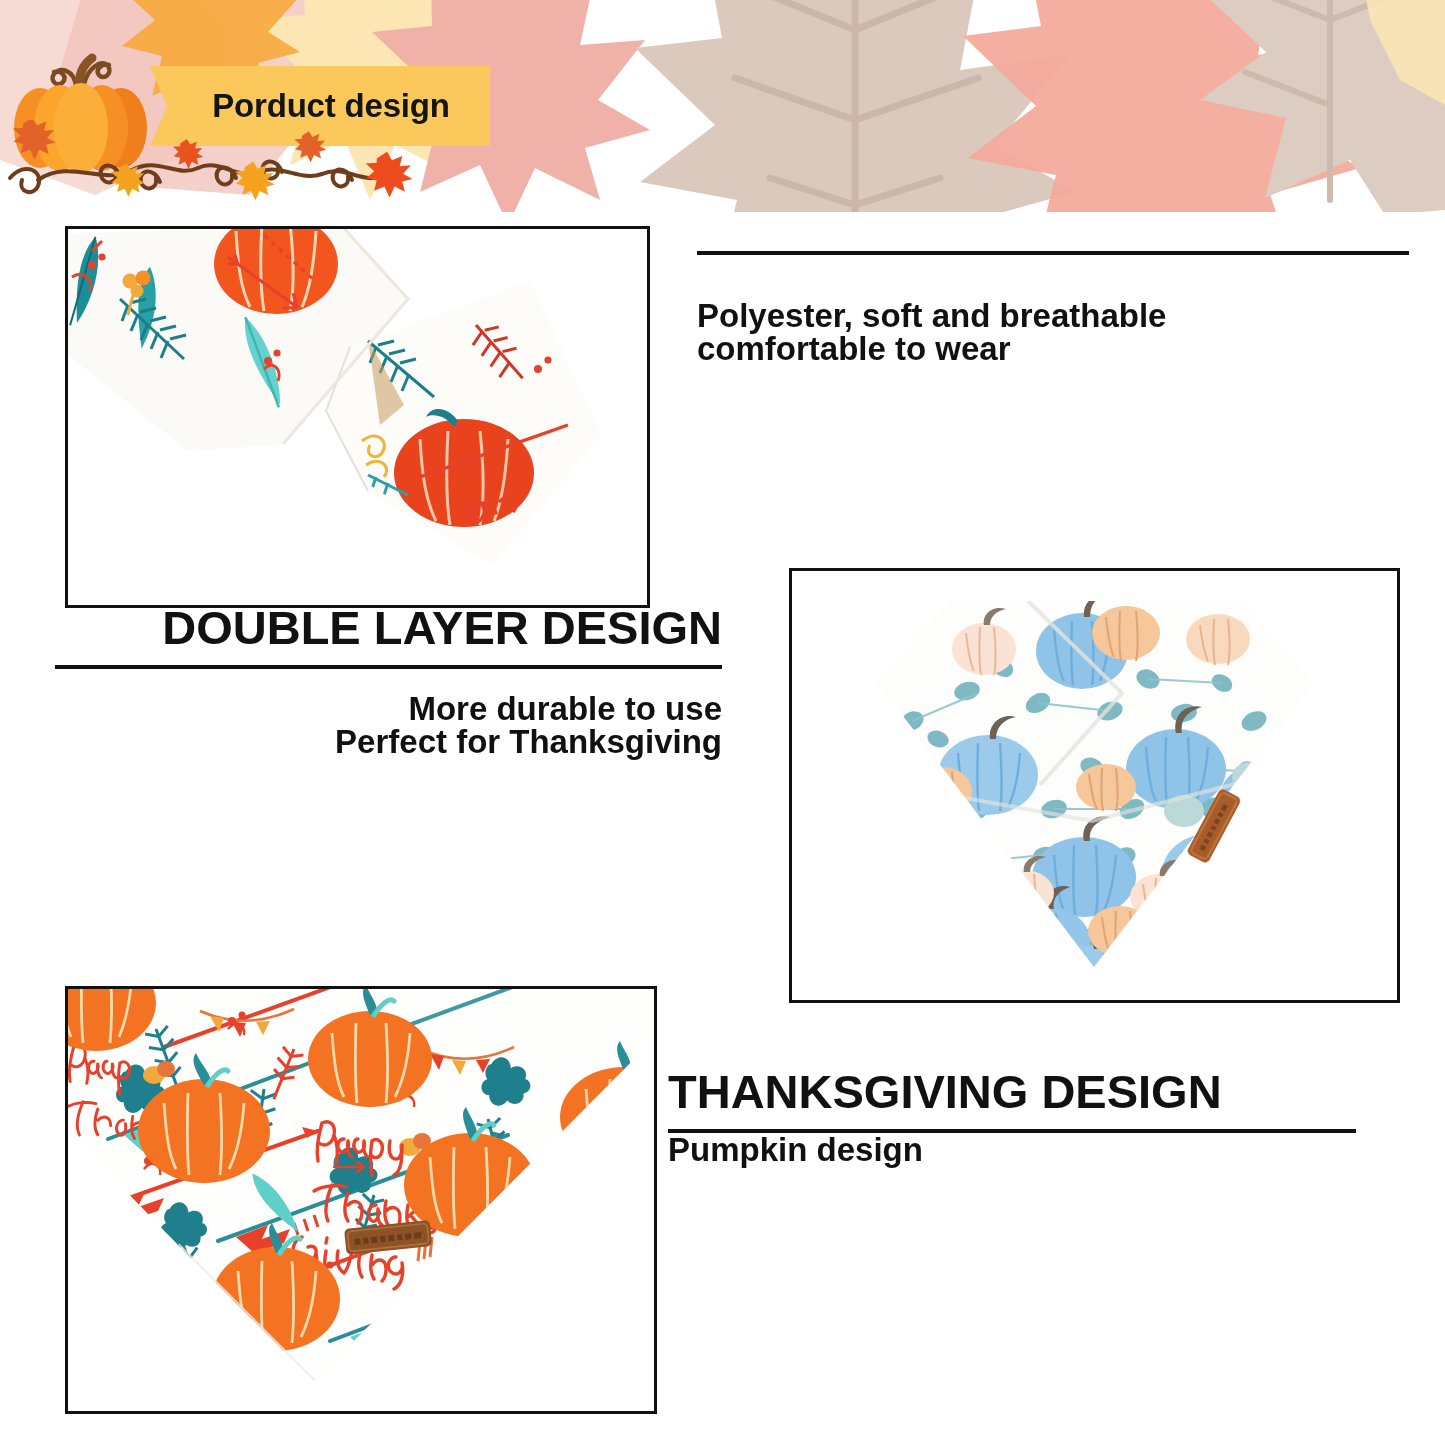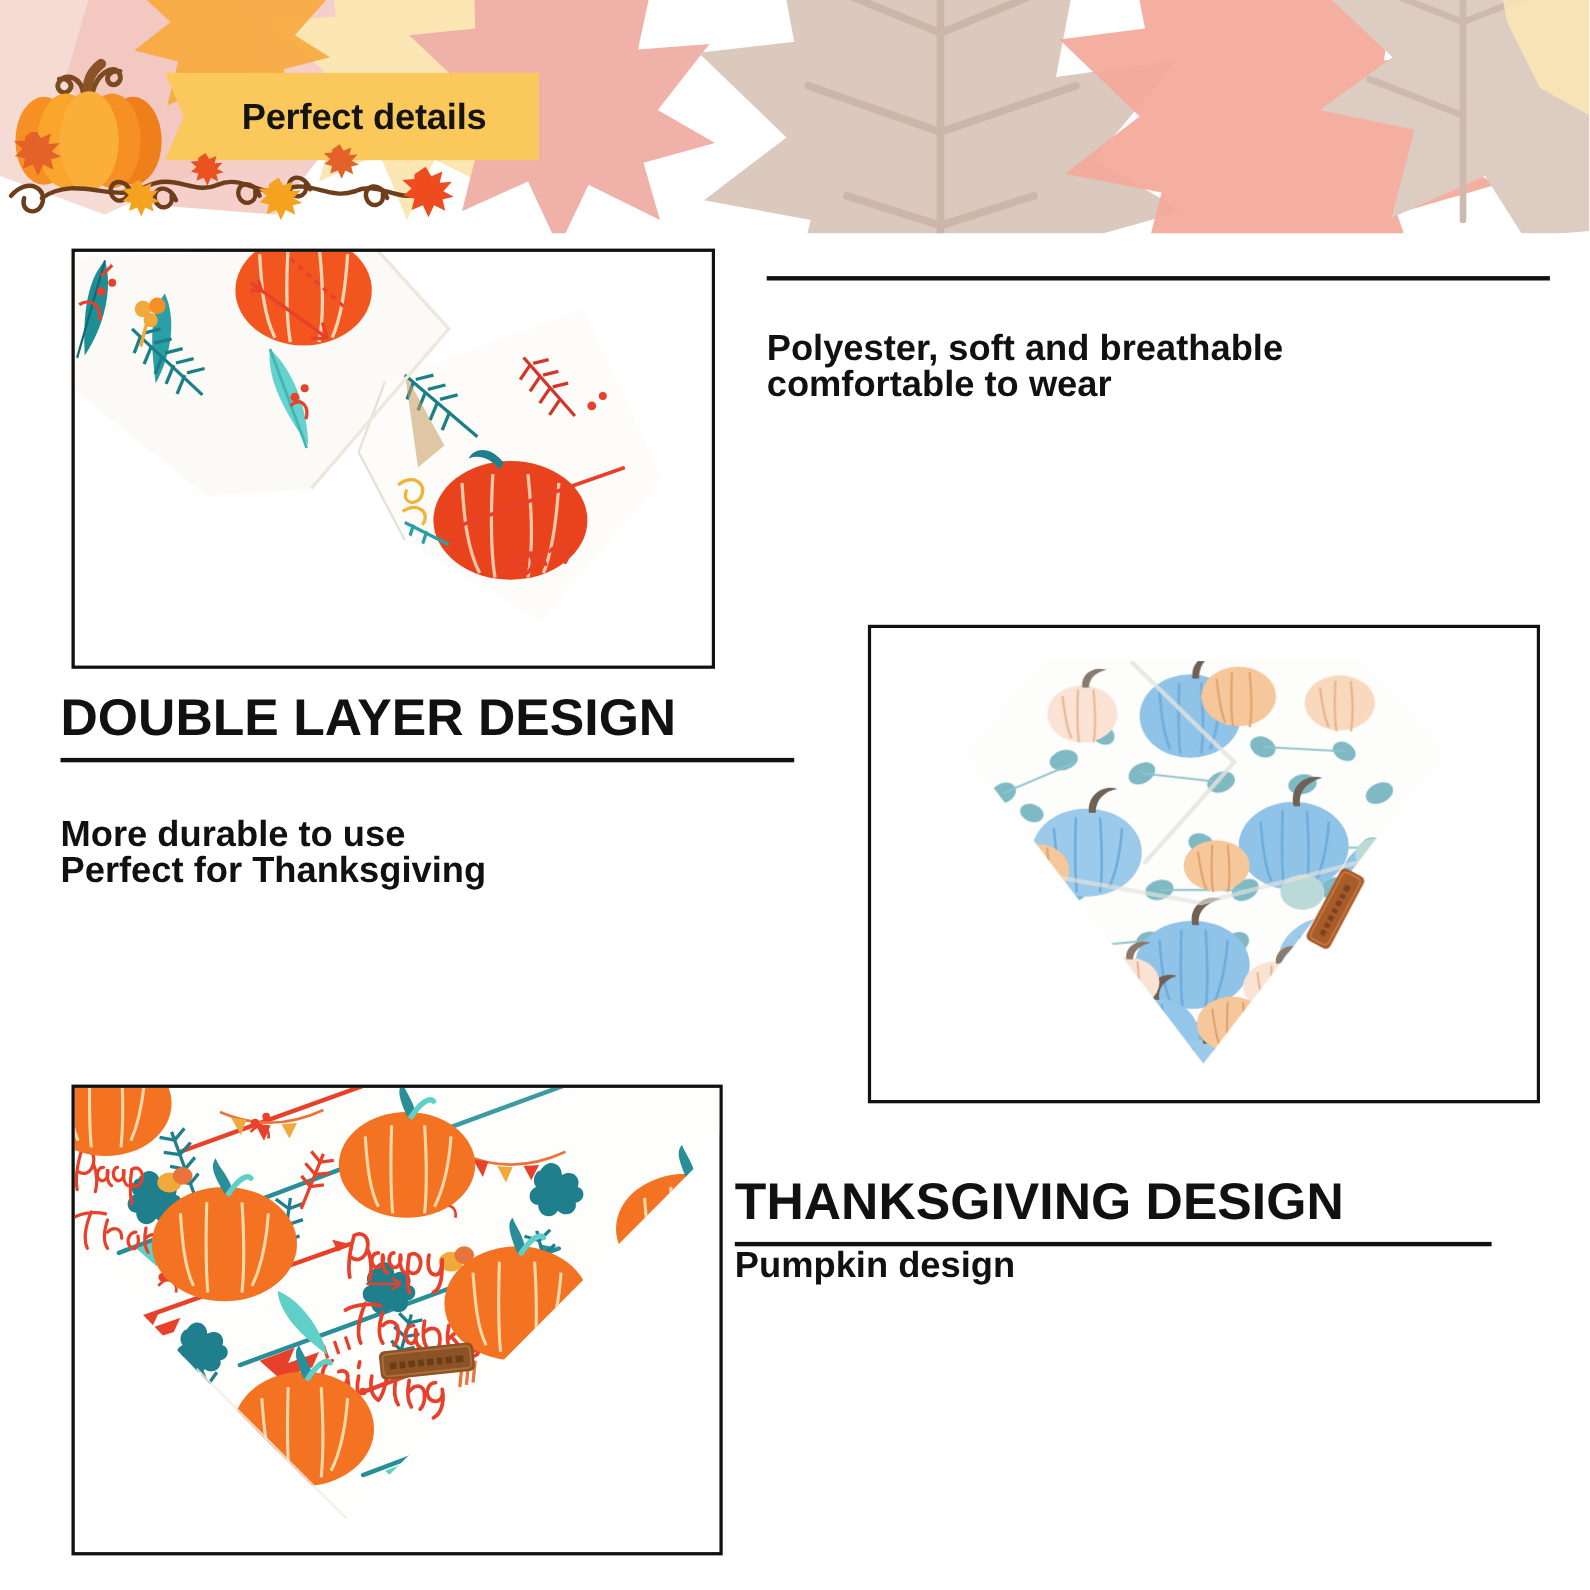--- a/index.html
+++ b/index.html
@@ -48,24 +48,24 @@
   .rule { height:4px; background:#111; margin-top:14px; }
   .body-line {
     font-size:33px; font-weight:bold; color:#111;
     line-height:1.0; white-space:nowrap;
   }
 
   #block-material { position:absolute; left:697px; top:237px; width:712px; }
   #block-material .body-line:nth-of-type(1){ margin-top:42px; }
   #block-material .body-line:nth-of-type(2){ margin-top:44px; }
 
-  #block-double { position:absolute; left:55px; top:628px; width:667px; }
+  #block-double { position:absolute; left:55px; top:604px; width:667px;text-align:right; }
   #block-double .body-line:nth-of-type(1){ margin-top:46px; }
   #block-double .body-line:nth-of-type(2){ margin-top:48px; }
-  #block-double .body-line:nth-of-type(3){ margin-top:48px; }
+  #block-double .body-line:nth-of-type(3){ margin-top:23px; }
 
   #block-thanks { position:absolute; left:668px; top:1068px; width:688px; }
   #block-thanks .body-line:nth-of-type(1){ margin-top:48px; }
   #block-thanks .body-line:nth-of-type(2){ margin-top:48px; }
 
   svg { display:block; }
 </style>
 </head>
 <body>
 
@@ -112,21 +112,21 @@
     </g>
 
     <path d="M1355,-20 L1445,-20 L1445,145 L1400,120 L1370,60 Z" fill="#FBE6B4" opacity="0.85"></path>
 
     <path d="M165,-30 L215,-30 L232,10 L272,-5 L262,40 L300,36 L268,72
              L300,92 L258,103 L268,140 L228,118 L212,158 L192,118
              L152,136 L162,96 L122,86 L155,60 L118,26 L160,22 Z" fill="#F7A93B" opacity="0.9"></path>
   </svg>
 
   <div id="banner-ribbon">
-    <span id="banner-text">Perfect details</span>
+    <span id="banner-text">Porduct design</span>
   </div>
 
   <svg id="pumpkin-illo" viewBox="0 0 150 140">
 
     <g stroke="#7B4A22" stroke-width="4.5" fill="none" stroke-linecap="round">
       <path d="M68,42 C66,26 52,22 46,30 C41,37 50,44 55,38 C59,33 54,26 46,28"></path>
       <path d="M76,40 C80,24 94,14 100,22 C105,29 96,37 91,31 C87,26 93,19 101,21"></path>
     </g>
     <path d="M72,44 C70,30 76,20 84,14" stroke="#8A5326" stroke-width="9" fill="none" stroke-linecap="round"></path>
 

